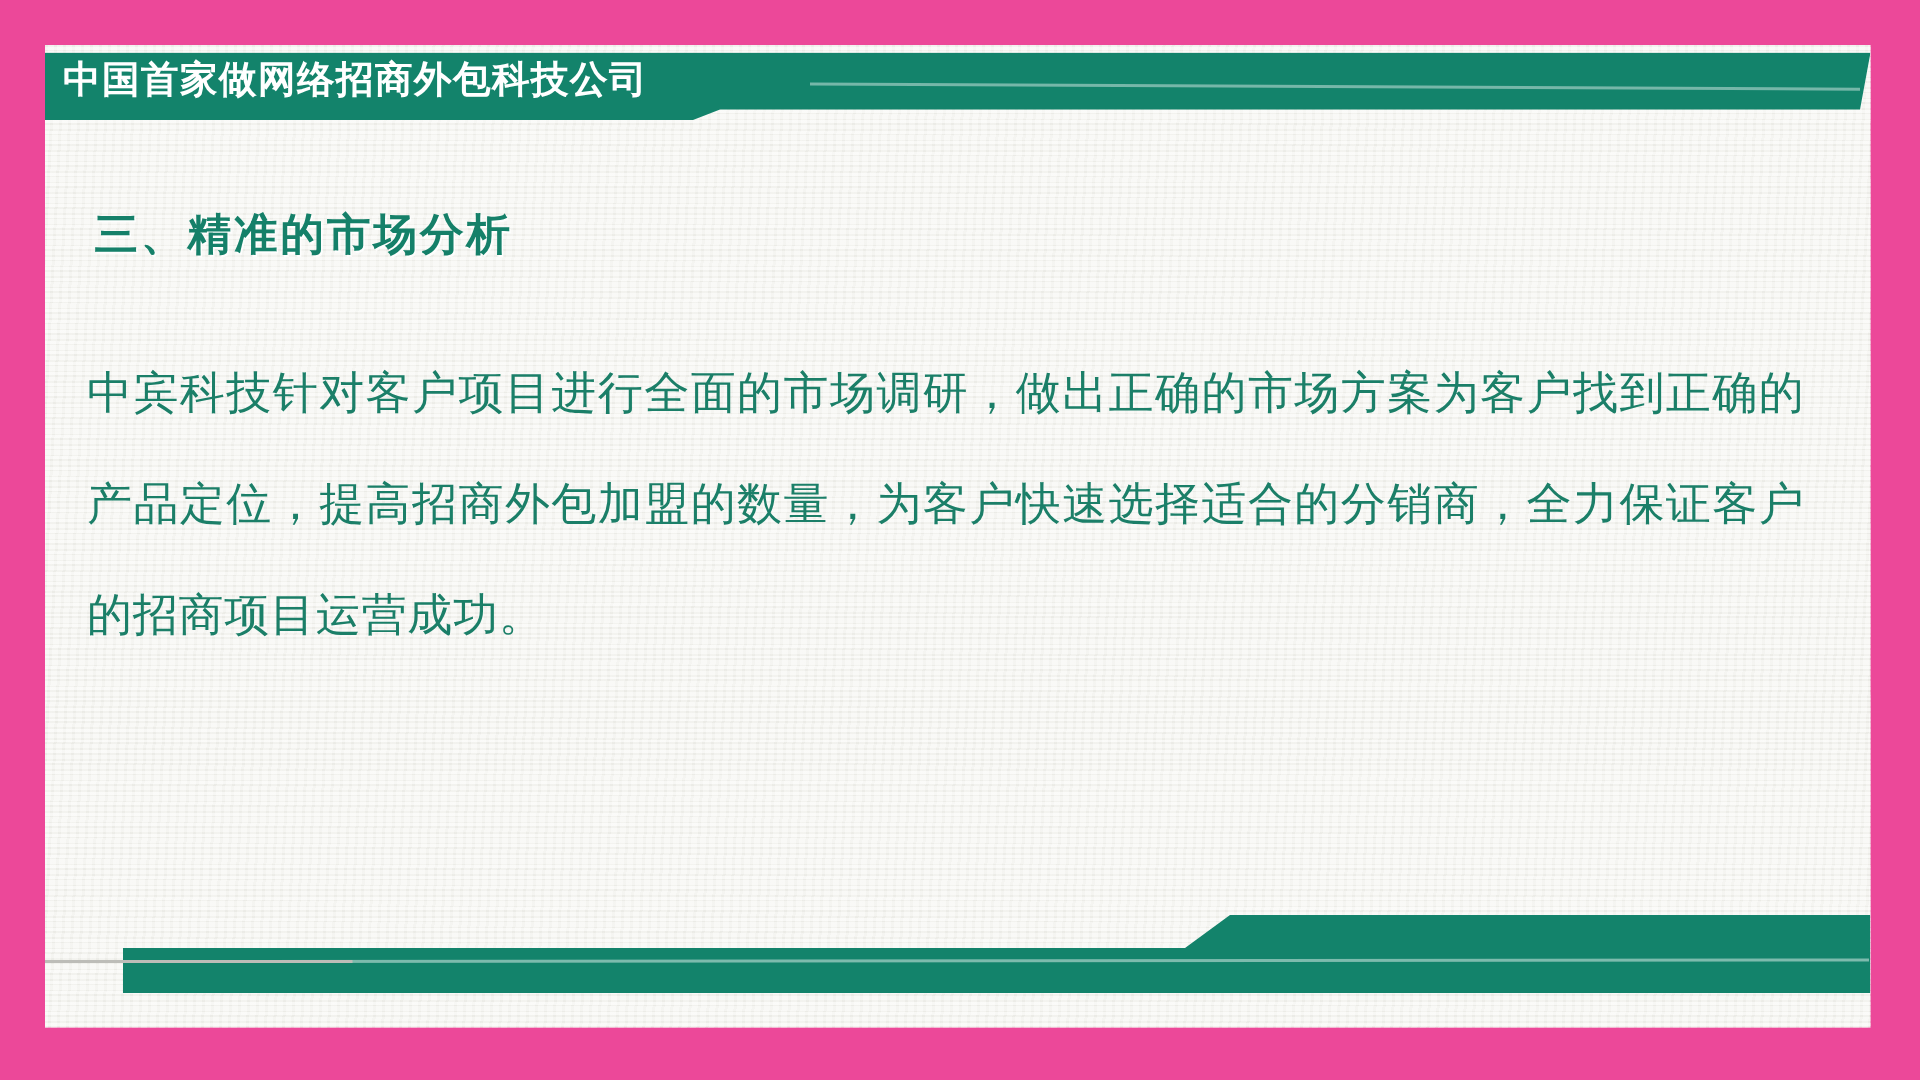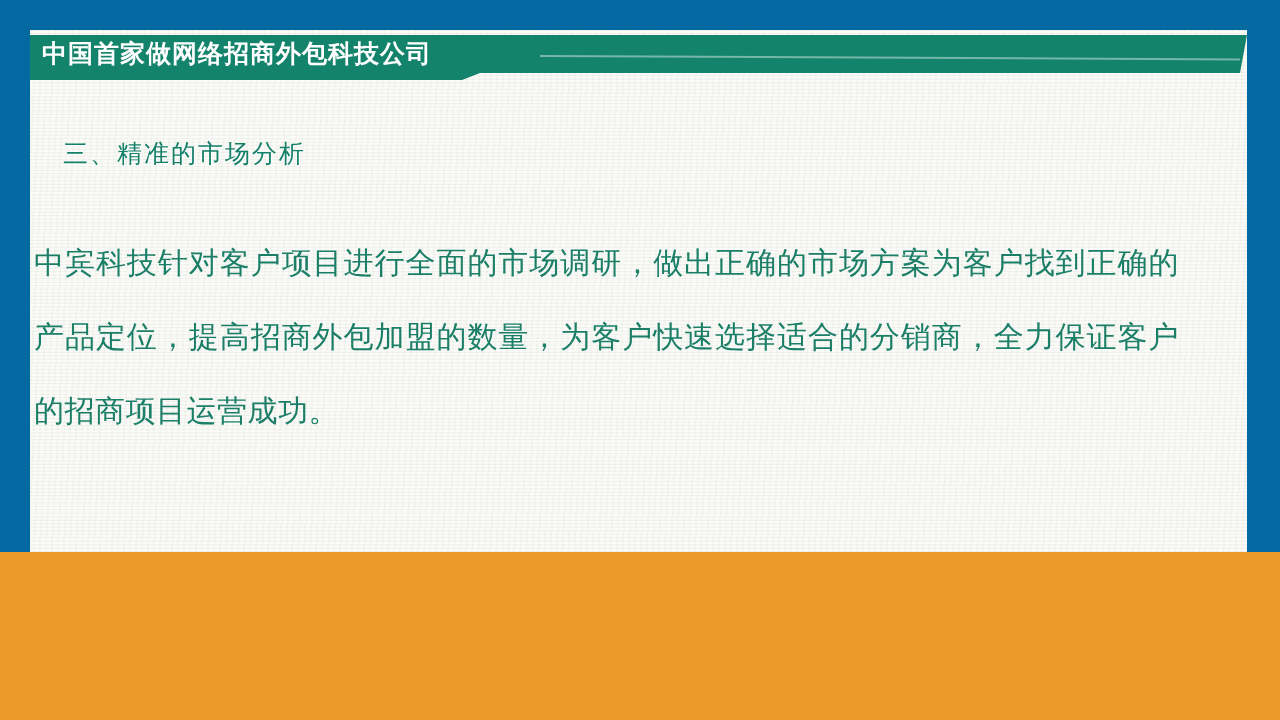--- a/index.html
+++ b/index.html
@@ -10,22 +10,22 @@
     overflow: hidden;
   }
   body {
     font-family: "Liberation Sans", "DejaVu Sans", sans-serif;
     background: #ee9a2b;
   }
 
   .slide {
     position: relative;
     width: 1280px;
-    height: 552px;
-    background: #0369a1;
+    height: 720px;
+    background: #ec4899;
     overflow: hidden;
   }
 
   
   .paper {
     position: absolute;
     left: 30px;
     top: 30px;
     width: 1217px;
     height: 655px;
@@ -83,32 +83,32 @@
     letter-spacing: 1px;
     line-height: 34px;
     white-space: nowrap;
   }
 
   
   .section-title {
     position: absolute;
     left: 33px;
     top: 107px;
-    font-size: 25px;
-    font-weight: normal;
+    font-size: 29px;
+    font-weight: bold;
     color: #158069;
     letter-spacing: 2px;
     white-space: nowrap;
     text-shadow: 1px 1px 0 rgba(255,255,255,0.85);
   }
 
   
   .body-text {
     position: absolute;
-    left: 4px;
+    left: 28px;
     top: 196px;
     width: 1145px;
     font-family: Liberation Sans, sans-serif;
     font-size: 30px;
     line-height: 74px;
     color: #1b7f68;
     text-align: justify;
     text-justify: inter-character;
     letter-spacing: 0.5px;
   }

